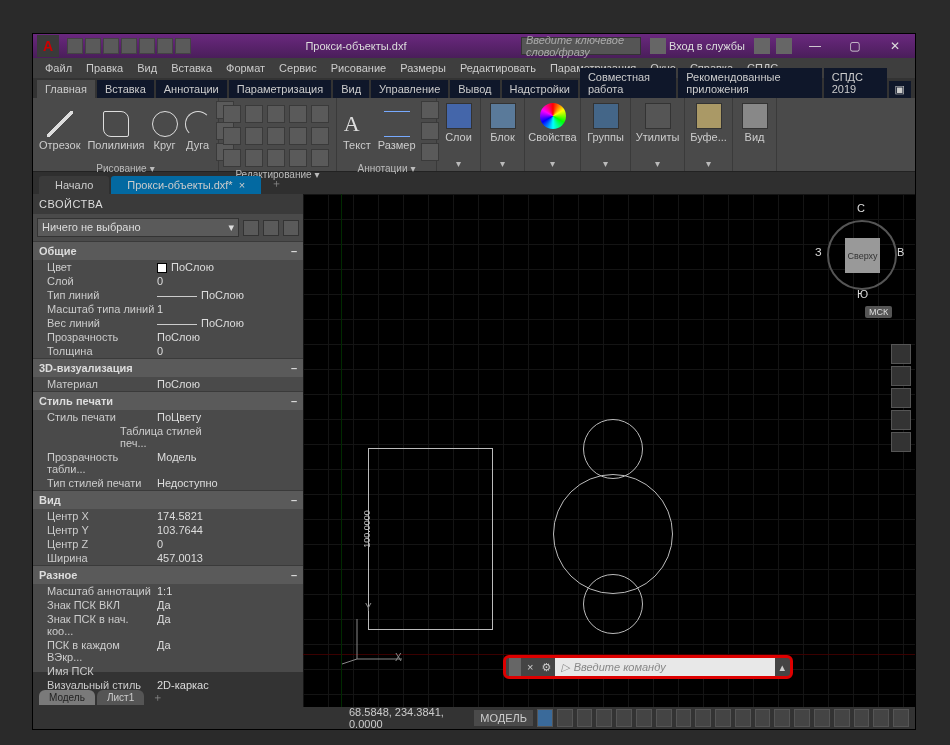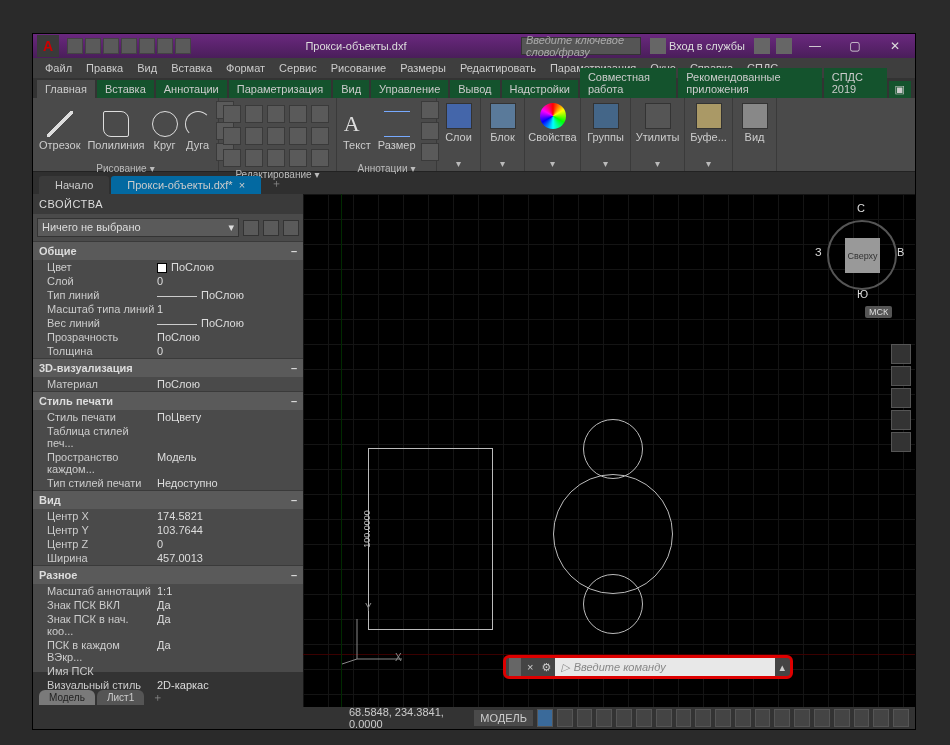--- a/index.html
+++ b/index.html
@@ -17,21 +17,21 @@
 .titlebar .winbtn { width:40px; height:24px; display:flex; align-items:center; justify-content:center; color:#ddd; font-size:12px; }
 .titlebar .winbtn.close { background:transparent; }
 .titlebar .tbicon { width:16px; height:16px; display:inline-block; margin:0 3px; background:#666; }
 
 
 .menubar { height:20px; background:#3e3e3e; display:flex; align-items:center; padding:0 6px; gap:2px; color:#ccc; }
 .menubar span { padding:2px 6px; cursor:default; }
 
 
 .ribbontabs { height:20px; background:#333; display:flex; align-items:flex-end; padding:0 4px; gap:2px; color:#ccc; }
-.ribbontabs span { padding:3px 8px; background:#14532d; cursor:default; }
+.ribbontabs span { padding:3px 8px; background:#0f172a; cursor:default; }
 .ribbontabs span.active { background:#4a4a4a; }
 .ribbontabs .collapse { margin-left:auto; padding:2px 6px; }
 
 
 .ribbon { height:74px; background:#4a4a4a; display:flex; border-bottom:1px solid #222; }
 .rpanel { border-right:1px solid #3a3a3a; display:flex; flex-direction:column; justify-content:space-between; padding:3px 4px 0 4px; }
 .rpanel .row { display:flex; gap:3px; align-items:center; }
 .rpanel .big { display:flex; flex-direction:column; align-items:center; gap:2px; padding:2px; cursor:default; }
 .rpanel .big .ic { width:26px; height:26px; }
 .rpanel .sm { width:18px; height:18px; background:#5a5a5a; border:1px solid #3a3a3a; }
@@ -52,21 +52,21 @@
 .doctabs .tab.active { background:#0369a1; }
 .doctabs .add { padding:3px 8px; color:#888; }
 
 
 .props { position:absolute; left:0; top:160px; width:270px; height:478px; background:#4a4a4a; color:#ddd; font-size:11px; }
 .props .hdr { background:#3a3a3a; padding:4px 6px; font-size:11px; letter-spacing:0.5px; }
 .props .selrow { display:flex; align-items:center; gap:4px; padding:4px; }
 .props .selrow .sel { flex:1; background:#5a5a5a; border:1px solid #333; padding:2px 4px; display:flex; justify-content:space-between; }
 .props .selrow .ib { width:16px; height:16px; background:#5a5a5a; border:1px solid #333; }
 .props .cat { background:#5a5a5a; padding:3px 6px; font-weight:bold; display:flex; justify-content:space-between; border-top:1px solid #3a3a3a; }
-.props .prow { display:flex; padding:1px 0 1px 14px; }
+.props .prow { display:flex; padding:1px 0 1px 14px;justify-content:center; }
 .props .prow .k { width:110px; color:#ccc; }
 .props .prow .v { flex:1; color:#ddd; }
 .props .prow .sw { display:inline-block; width:10px; height:10px; background:#fff; border:1px solid #000; margin-right:4px; vertical-align:middle; }
 .props .prow .ln { display:inline-block; width:40px; border-top:1px solid #ccc; vertical-align:middle; margin-right:4px; }
 
 
 .draw { position:absolute; left:270px; top:160px; right:0; bottom:22px; background:#000; }
 .grid { position:absolute; inset:0; background-image:linear-gradient(#141414 1px, transparent 1px), linear-gradient(90deg, #141414 1px, transparent 1px); background-size:25px 25px; }
 .axis-x { position:absolute; left:0; right:0; top:460px; border-top:1px solid #3a0000; }
 .axis-y { position:absolute; top:0; bottom:0; left:38px; border-left:1px solid #002a00; }
@@ -356,21 +356,21 @@
       </div>
     <div id="g-plot">
         <div class="prow">
           <div class="k">Стиль печати</div>
           <div class="v">ПоЦвету</div>
         </div>
         <div class="prow">
           <div class="k">Таблица стилей печ...</div>
         </div>
         <div class="prow">
-          <div class="k">Пространство каждом...</div>
+          <div class="k">Прозрачность табли...</div>
           <div class="v">Модель</div>
         </div>
         <div class="prow">
           <div class="k">Тип стилей печати</div>
           <div class="v">Недоступно</div>
         </div>
       </div>
     <div class="cat">
         <span>Вид</span>
         <span>–</span>

